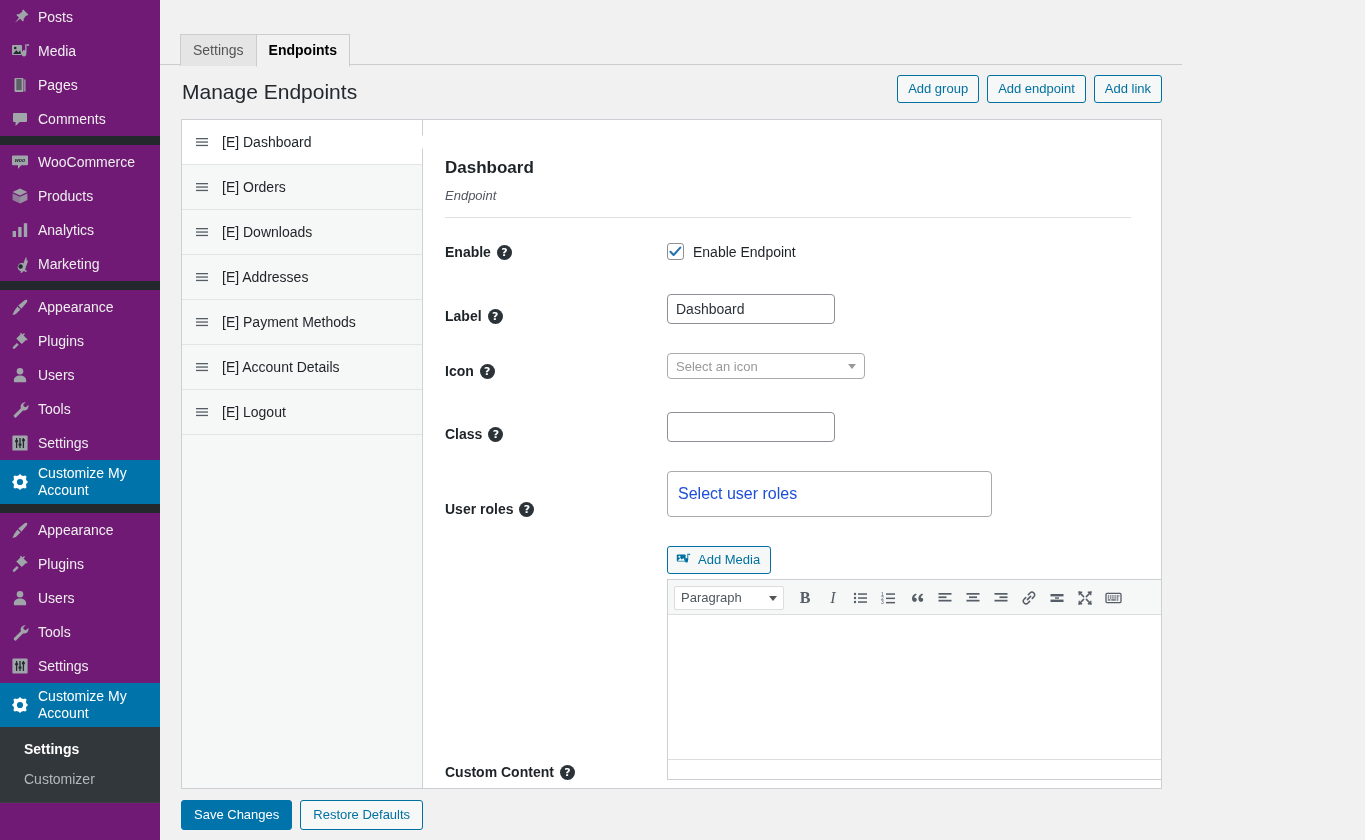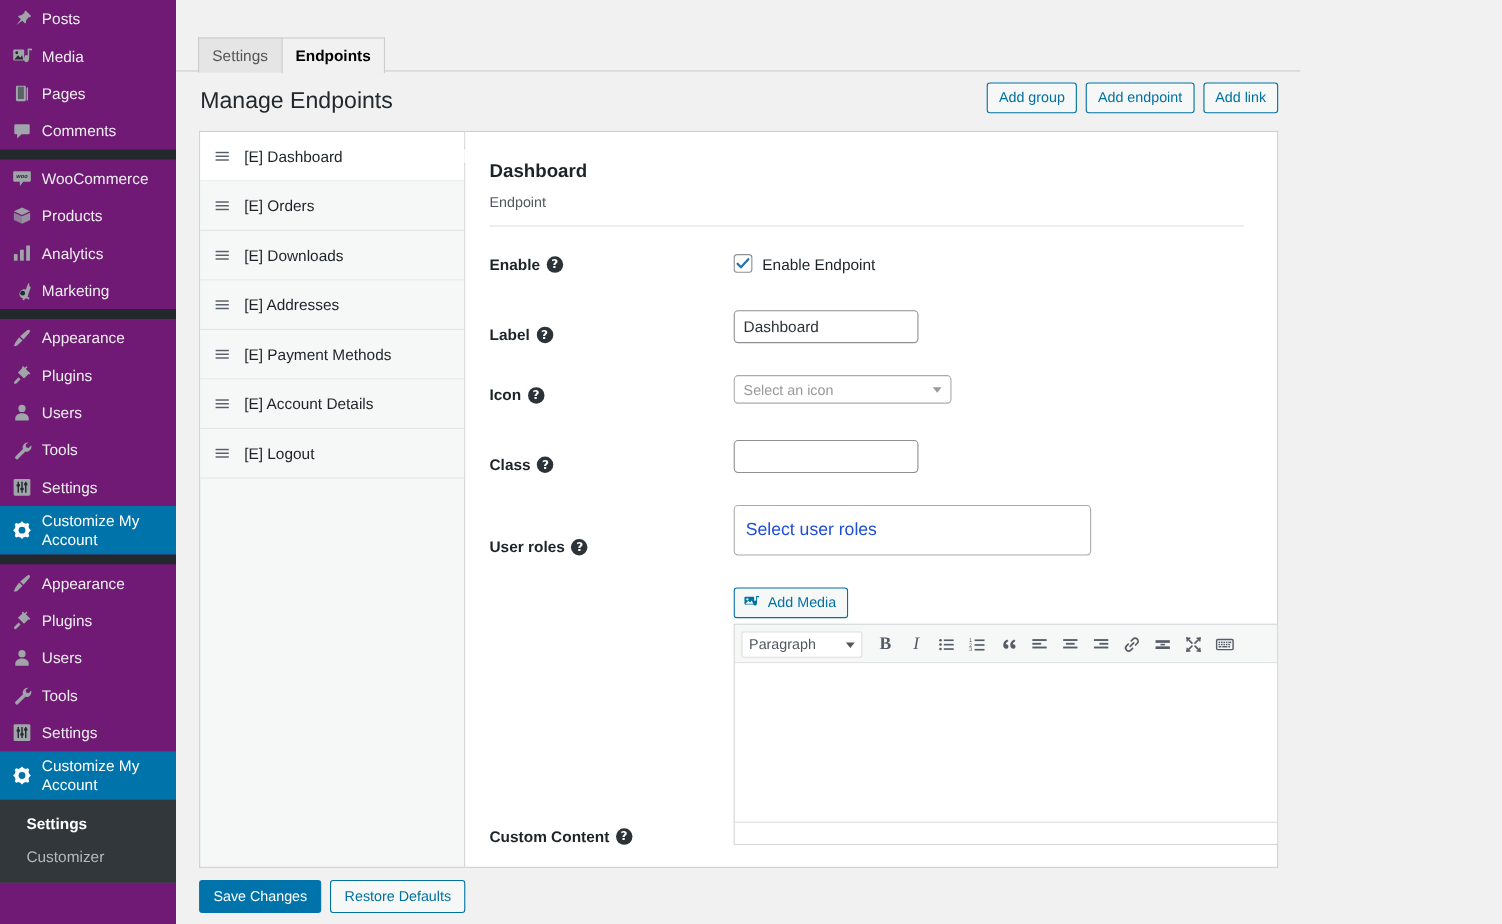--- a/index.html
+++ b/index.html
@@ -211,32 +211,33 @@
     cursor: move;
   }
   .ep-handle svg { display:block; }
   .ep-label { font-size: 14px; color: #1d2327; }
 
   .cma-panel {
     flex: 1;
     background: #fff;
     border: 1px solid #ccd0d4;
     border-left: none;
-    padding: 26px 30px 0 22px;
+    padding: 38px 30px 0 22px;
     position: relative;
     overflow: hidden;
   }
   .panel-title {
     font-size: 17px;
     font-weight: 600;
     color: #1d2327;
     margin: 0 0 10px 0;
   }
   .panel-sub {
     font-size: 13px;
+    font-style: italic;
     color: #50575e;
     margin: 0 0 14px 0;
   }
   .panel-hr {
     border: 0;
     border-top: 1px solid #e0e0e0;
     margin: 0 0 22px 0;
   }
 
   .field-row {

